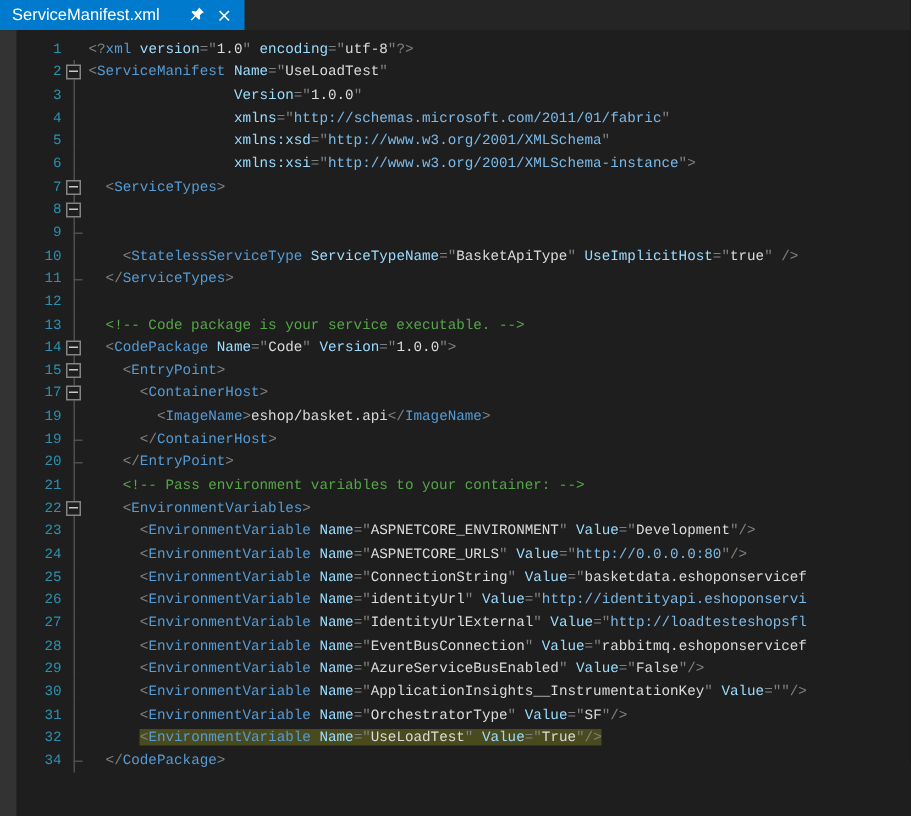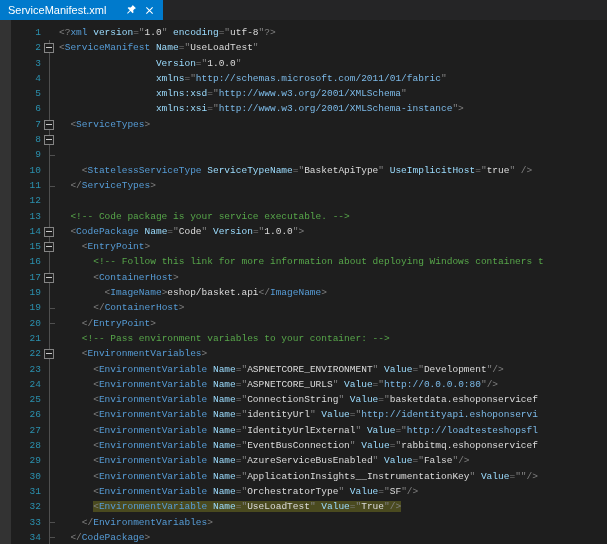--- a/index.html
+++ b/index.html
@@ -69,35 +69,33 @@
         <div class="line"><span class="ln">6</span><span class="fold line"></span><span class="code">                 <span><span class="tk-a">xmlns:xsi</span><span class="tk-d">="</span><span class="tk-u">http://www.w3.org/2001/XMLSchema-instance</span><span class="tk-d">"&gt;</span></span></span></div>
         <div class="line"><span class="ln">7</span><span class="fold box"><span class="fbox"><span class="fminus"></span></span></span><span class="code">  <span><span class="tk-d">&lt;</span><span class="tk-e">ServiceTypes</span><span class="tk-d">&gt;</span></span></span></div>
         <div class="line"><span class="ln">8</span><span class="fold box"><span class="fbox"><span class="fminus"></span></span></span></div>
         <div class="line"><span class="ln">9</span><span class="fold tick"></span></div>
         <div class="line"><span class="ln">10</span><span class="fold line"></span><span class="code">    <span><span class="tk-d">&lt;</span><span class="tk-e">StatelessServiceType</span><span class="tk-a"> ServiceTypeName</span><span class="tk-d">="</span><span class="tk-v">BasketApiType</span><span class="tk-d">"</span><span class="tk-a"> UseImplicitHost</span><span class="tk-d">="</span><span class="tk-v">true</span><span class="tk-d">" /&gt;</span></span></span></div>
         <div class="line"><span class="ln">11</span><span class="fold tick"></span><span class="code">  <span><span class="tk-d">&lt;/</span><span class="tk-e">ServiceTypes</span><span class="tk-d">&gt;</span></span></span></div>
         <div class="line"><span class="ln">12</span><span class="fold line"></span><span class="code"><span></span></span></div>
         <div class="line"><span class="ln">13</span><span class="fold line"></span><span class="code">  <span><span class="tk-c">&lt;!-- Code package is your service executable. --&gt;</span></span></span></div>
         <div class="line"><span class="ln">14</span><span class="fold box"><span class="fbox"><span class="fminus"></span></span></span><span class="code">  <span><span class="tk-d">&lt;</span><span class="tk-e">CodePackage</span><span class="tk-a"> Name</span><span class="tk-d">="</span><span class="tk-v">Code</span><span class="tk-d">"</span><span class="tk-a"> Version</span><span class="tk-d">="</span><span class="tk-v">1.0.0</span><span class="tk-d">"&gt;</span></span></span></div>
         <div class="line"><span class="ln">15</span><span class="fold box"><span class="fbox"><span class="fminus"></span></span></span><span class="code">    <span><span class="tk-d">&lt;</span><span class="tk-e">EntryPoint</span><span class="tk-d">&gt;</span></span></span></div>
-        <div class="line"><span class="ln">16</span><span class="fold line"></span><span class="code">      <span><span class="tk-c">&lt;!-- Follow this link for more information about deploying Windows containers t</span></span></span></div>
         <div class="line"><span class="ln">17</span><span class="fold box"><span class="fbox"><span class="fminus"></span></span></span><span class="code">      <span><span class="tk-d">&lt;</span><span class="tk-e">ContainerHost</span><span class="tk-d">&gt;</span></span></span></div>
         <div class="line"><span class="ln">19</span><span class="fold line"></span><span class="code">        <span><span class="tk-d">&lt;</span><span class="tk-e">ImageName</span><span class="tk-d">&gt;</span><span class="tk-t">eshop/basket.api</span><span class="tk-d">&lt;/</span><span class="tk-e">ImageName</span><span class="tk-d">&gt;</span></span></span></div>
         <div class="line"><span class="ln">19</span><span class="fold tick"></span><span class="code">      <span><span class="tk-d">&lt;/</span><span class="tk-e">ContainerHost</span><span class="tk-d">&gt;</span></span></span></div>
         <div class="line"><span class="ln">20</span><span class="fold tick"></span><span class="code">    <span><span class="tk-d">&lt;/</span><span class="tk-e">EntryPoint</span><span class="tk-d">&gt;</span></span></span></div>
         <div class="line"><span class="ln">21</span><span class="fold line"></span><span class="code">    <span><span class="tk-c">&lt;!-- Pass environment variables to your container: --&gt;</span></span></span></div>
         <div class="line"><span class="ln">22</span><span class="fold box"><span class="fbox"><span class="fminus"></span></span></span><span class="code">    <span><span class="tk-d">&lt;</span><span class="tk-e">EnvironmentVariables</span><span class="tk-d">&gt;</span></span></span></div>
         <div class="line"><span class="ln">23</span><span class="fold line"></span><span class="code">      <span><span class="tk-d">&lt;</span><span class="tk-e">EnvironmentVariable</span><span class="tk-a"> Name</span><span class="tk-d">="</span><span class="tk-v">ASPNETCORE_ENVIRONMENT</span><span class="tk-d">"</span><span class="tk-a"> Value</span><span class="tk-d">="</span><span class="tk-v">Development</span><span class="tk-d">"/&gt;</span></span></span></div>
         <div class="line"><span class="ln">24</span><span class="fold line"></span><span class="code">      <span><span class="tk-d">&lt;</span><span class="tk-e">EnvironmentVariable</span><span class="tk-a"> Name</span><span class="tk-d">="</span><span class="tk-v">ASPNETCORE_URLS</span><span class="tk-d">"</span><span class="tk-a"> Value</span><span class="tk-d">="</span><span class="tk-u">http://0.0.0.0:80</span><span class="tk-d">"/&gt;</span></span></span></div>
         <div class="line"><span class="ln">25</span><span class="fold line"></span><span class="code">      <span><span class="tk-d">&lt;</span><span class="tk-e">EnvironmentVariable</span><span class="tk-a"> Name</span><span class="tk-d">="</span><span class="tk-v">ConnectionString</span><span class="tk-d">"</span><span class="tk-a"> Value</span><span class="tk-d">="</span><span class="tk-v">basketdata.eshoponservicef</span></span></span></div>
         <div class="line"><span class="ln">26</span><span class="fold line"></span><span class="code">      <span><span class="tk-d">&lt;</span><span class="tk-e">EnvironmentVariable</span><span class="tk-a"> Name</span><span class="tk-d">="</span><span class="tk-v">identityUrl</span><span class="tk-d">"</span><span class="tk-a"> Value</span><span class="tk-d">="</span><span class="tk-u">http://identityapi.eshoponservi</span></span></span></div>
         <div class="line"><span class="ln">27</span><span class="fold line"></span><span class="code">      <span><span class="tk-d">&lt;</span><span class="tk-e">EnvironmentVariable</span><span class="tk-a"> Name</span><span class="tk-d">="</span><span class="tk-v">IdentityUrlExternal</span><span class="tk-d">"</span><span class="tk-a"> Value</span><span class="tk-d">="</span><span class="tk-u">http://loadtesteshopsfl</span></span></span></div>
         <div class="line"><span class="ln">28</span><span class="fold line"></span><span class="code">      <span><span class="tk-d">&lt;</span><span class="tk-e">EnvironmentVariable</span><span class="tk-a"> Name</span><span class="tk-d">="</span><span class="tk-v">EventBusConnection</span><span class="tk-d">"</span><span class="tk-a"> Value</span><span class="tk-d">="</span><span class="tk-v">rabbitmq.eshoponservicef</span></span></span></div>
         <div class="line"><span class="ln">29</span><span class="fold line"></span><span class="code">      <span><span class="tk-d">&lt;</span><span class="tk-e">EnvironmentVariable</span><span class="tk-a"> Name</span><span class="tk-d">="</span><span class="tk-v">AzureServiceBusEnabled</span><span class="tk-d">"</span><span class="tk-a"> Value</span><span class="tk-d">="</span><span class="tk-v">False</span><span class="tk-d">"/&gt;</span></span></span></div>
         <div class="line"><span class="ln">30</span><span class="fold line"></span><span class="code">      <span><span class="tk-d">&lt;</span><span class="tk-e">EnvironmentVariable</span><span class="tk-a"> Name</span><span class="tk-d">="</span><span class="tk-v">ApplicationInsights__InstrumentationKey</span><span class="tk-d">"</span><span class="tk-a"> Value</span><span class="tk-d">=""/&gt;</span></span></span></div>
         <div class="line"><span class="ln">31</span><span class="fold line"></span><span class="code">      <span><span class="tk-d">&lt;</span><span class="tk-e">EnvironmentVariable</span><span class="tk-a"> Name</span><span class="tk-d">="</span><span class="tk-v">OrchestratorType</span><span class="tk-d">"</span><span class="tk-a"> Value</span><span class="tk-d">="</span><span class="tk-v">SF</span><span class="tk-d">"/&gt;</span></span></span></div>
         <div class="line"><span class="ln">32</span><span class="fold line"></span><span class="code">      <span class="hl"><span class="tk-d">&lt;</span><span class="tk-e">EnvironmentVariable</span><span class="tk-a"> Name</span><span class="tk-d">="</span><span class="tk-v">UseLoadTest</span><span class="tk-d">"</span><span class="tk-a"> Value</span><span class="tk-d">="</span><span class="tk-v">True</span><span class="tk-d">"/&gt;</span></span></span></div>
-        <div class="line"><span class="ln">33</span><span class="fold tick"></span><span class="code">    <span><span class="tk-d">&lt;/</span><span class="tk-e">EnvironmentVariables</span><span class="tk-d">&gt;</span></span></span></div>
         <div class="line"><span class="ln">34</span><span class="fold tick"></span><span class="code">  <span><span class="tk-d">&lt;/</span><span class="tk-e">CodePackage</span><span class="tk-d">&gt;</span></span></span></div>
       </div>
   </div>
 
 </div>
 
 </body></html>

